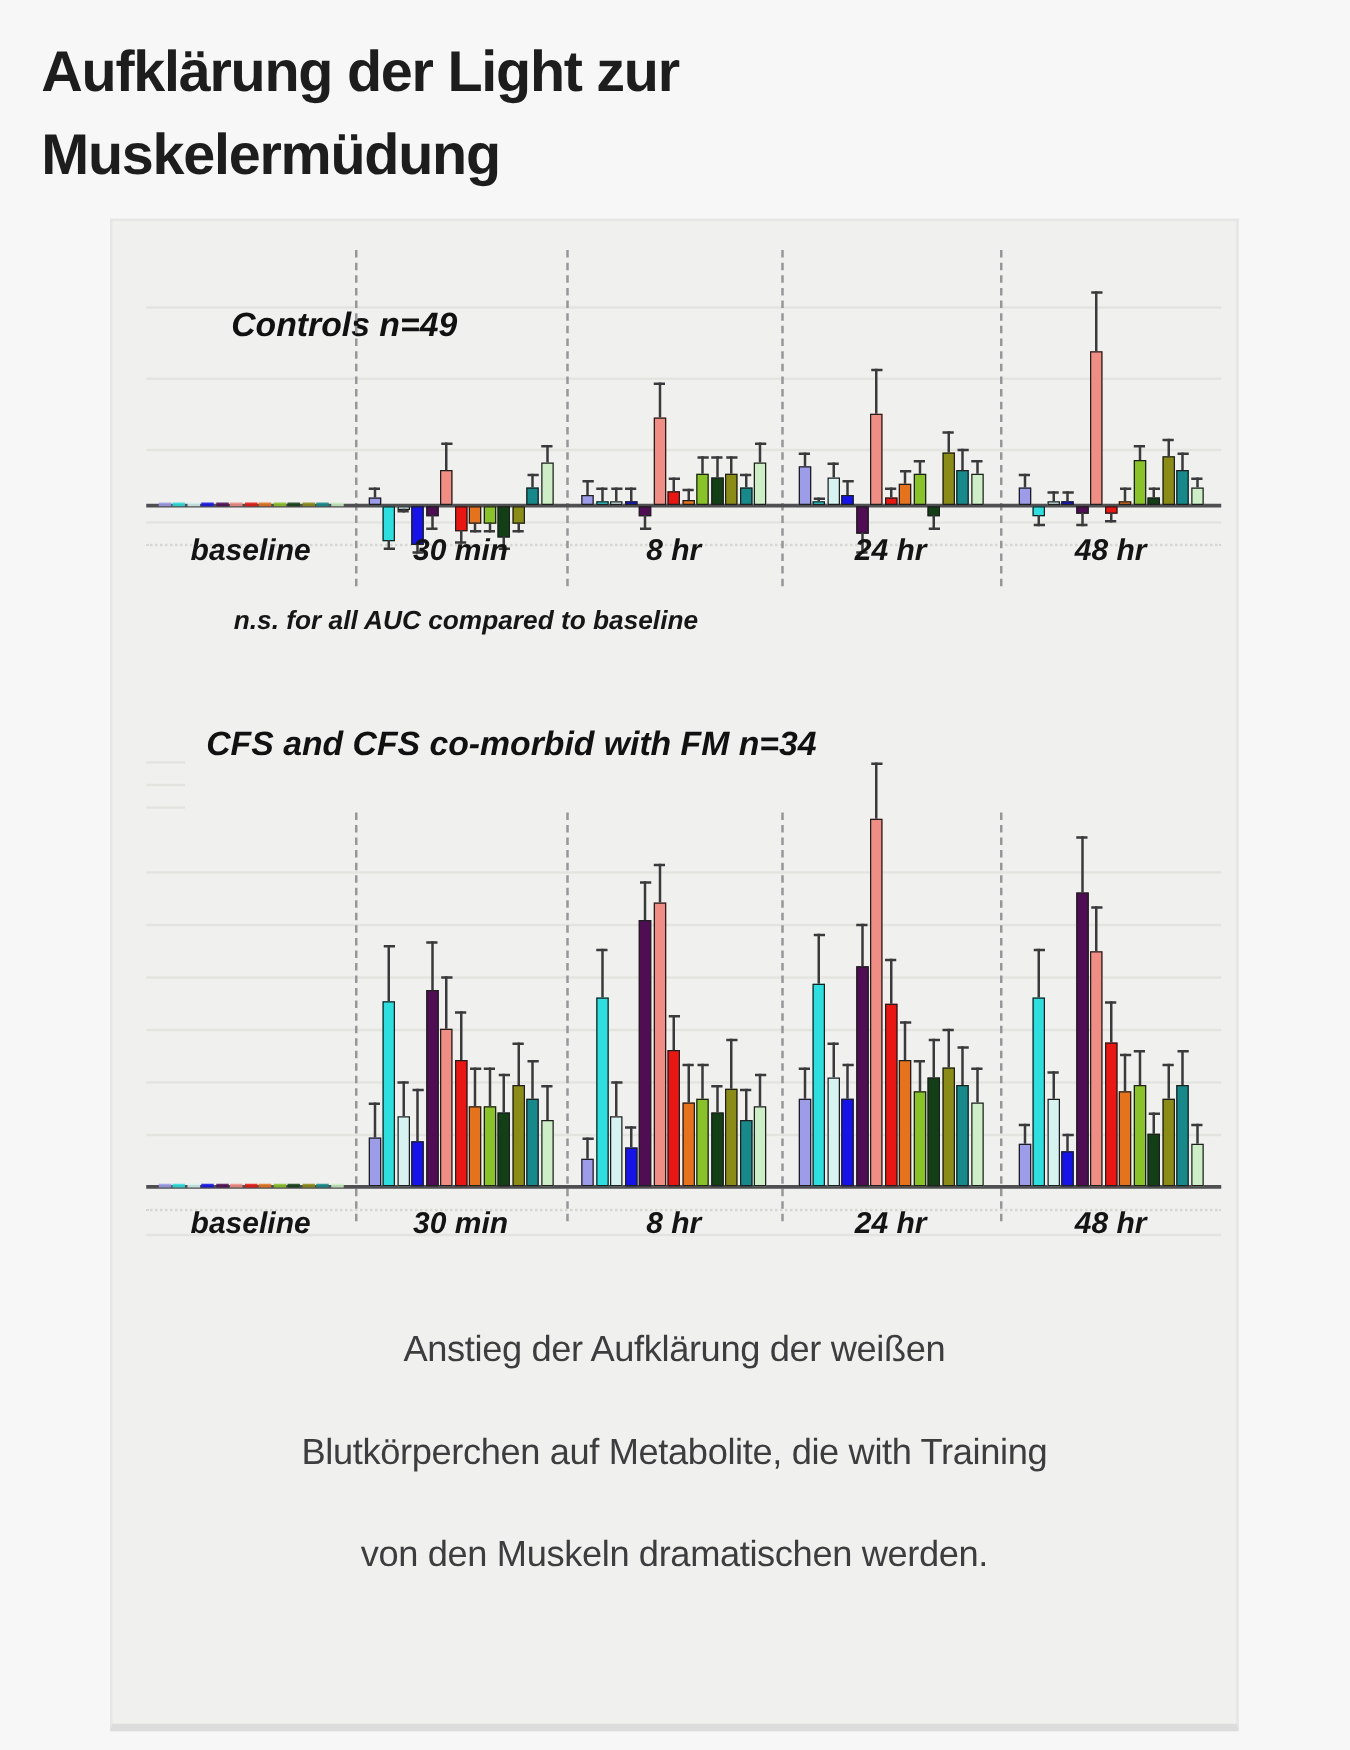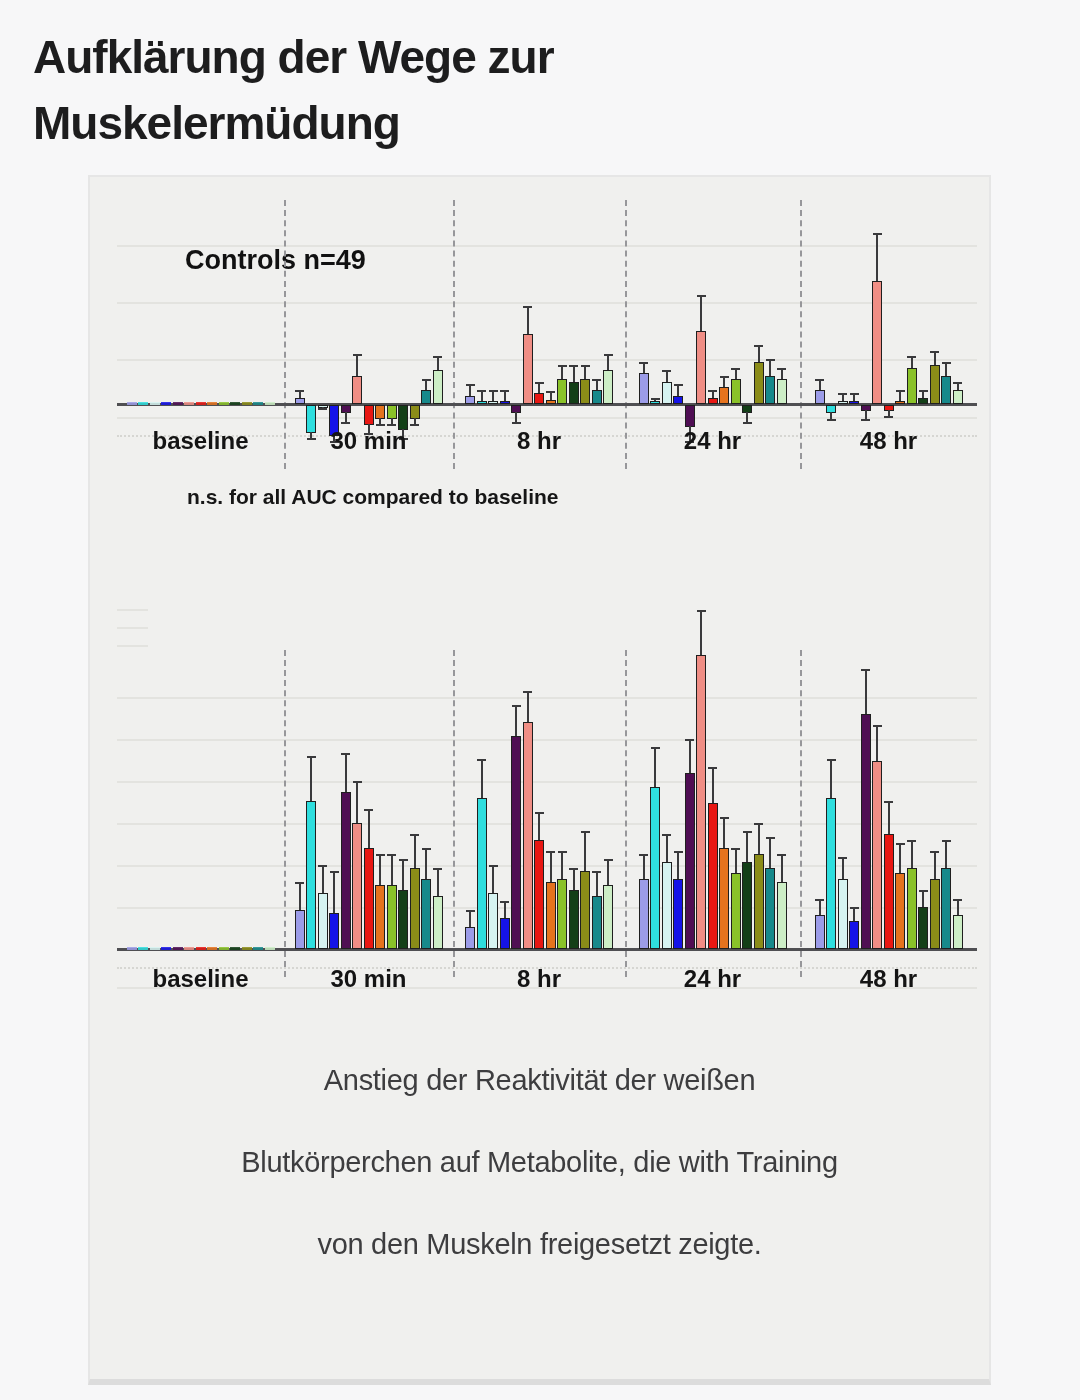--- a/index.html
+++ b/index.html
@@ -21,21 +21,21 @@
   }
   .page-title span { display: block; }
   .figure-panel {
     position: absolute;
     left: 88px; top: 175px;
     width: 903px; height: 1210px;
     background: #f0f0ee;
     border: 2px solid #e6e6e6;
     border-bottom: 6px solid #dcdcdc;
   }
-  .chart-layer { position: absolute; inset: 0; }
+  .chart-layer { position: absolute; inset: 0; font-style: italic; }
   .chart-title {
     position: absolute;
     font-weight: 700;
     color: #111;
     white-space: nowrap;
   }
   .chart-note {
     position: absolute;
     font-weight: 700;
     color: #161616;
@@ -77,21 +77,21 @@
     line-height: 82px;
     font-size: 29px;
     letter-spacing: -0.3px;
     color: #3d3d3f;
   }
 </style>
 </head>
 <body>
 
 <h1 class="page-title">
-  <span>Aufklärung der Wege zur</span>
+  <span>Aufklärung der Light zur</span>
   <span>Muskelermüdung</span>
 </h1>
 
 <figure class="figure-panel">
   <div class="chart-layer" id="chart-0">
     <div class="chart-title" style="left:95px; top:68px; font-size:27px;">Controls n=49</div>
     <div class="chart-note" style="left:97px; top:308px; font-size:21px;">n.s. for all AUC compared to baseline</div>
   <div class="gridline faint" style="left: 27px; top: 68px; width: 860px;"></div>
       <div class="gridline faint" style="left: 27px; top: 125px; width: 860px;"></div>
       <div class="gridline faint" style="left: 27px; top: 182px; width: 860px;"></div>
@@ -272,20 +272,21 @@
       <div class="bar" style="left: 851px; top: 199px; width: 10px; height: 28px; background: rgb(23, 137, 139);"></div>
       <div class="err-stem" style="left: 855px; top: 185px; height: 14px;"></div>
       <div class="err-cap" style="left: 851.5px; top: 185px; width: 9px;"></div>
       <div class="bar" style="left: 862.5px; top: 213px; width: 10px; height: 14px; background: rgb(205, 238, 198);"></div>
       <div class="err-stem" style="left: 866.5px; top: 204.6px; height: 8.4px;"></div>
       <div class="err-cap" style="left: 863px; top: 204.6px; width: 9px;"></div>
       <div class="x-axis-label" style="left: 710px; top: 250px; width: 177px;">48 hr</div>
     </div>
 
   <div class="chart-layer" id="chart-1">
+    <div class="chart-title" style="left:75px; top:403px; font-size:27px;">CFS and CFS co-morbid with FM n=34</div>
   <div class="gridline faint" style="left: 27px; top: 432px; width: 31px;"></div>
       <div class="gridline faint" style="left: 27px; top: 450px; width: 31px;"></div>
       <div class="gridline faint" style="left: 27px; top: 468px; width: 31px;"></div>
       <div class="gridline faint" style="left: 27px; top: 520px; width: 860px;"></div>
       <div class="gridline faint" style="left: 27px; top: 562px; width: 860px;"></div>
       <div class="gridline faint" style="left: 27px; top: 604px; width: 860px;"></div>
       <div class="gridline faint" style="left: 27px; top: 646px; width: 860px;"></div>
       <div class="gridline faint" style="left: 27px; top: 688px; width: 860px;"></div>
       <div class="gridline faint" style="left: 27px; top: 730px; width: 860px;"></div>
       <div class="gridline dotted" style="left: 27px; top: 790px; width: 860px;"></div>
@@ -465,17 +466,17 @@
       <div class="bar" style="left: 851px; top: 690.8px; width: 10px; height: 81.2px; background: rgb(23, 137, 139);"></div>
       <div class="err-stem" style="left: 855px; top: 662.8px; height: 28px;"></div>
       <div class="err-cap" style="left: 851.5px; top: 662.8px; width: 9px;"></div>
       <div class="bar" style="left: 862.5px; top: 738.4px; width: 10px; height: 33.6px; background: rgb(205, 238, 198);"></div>
       <div class="err-stem" style="left: 866.5px; top: 721.6px; height: 16.8px;"></div>
       <div class="err-cap" style="left: 863px; top: 721.6px; width: 9px;"></div>
       <div class="x-axis-label" style="left: 710px; top: 788px; width: 177px;">48 hr</div>
     </div>
 
   <figcaption class="figure-caption">
-    <span class="caption-line">Anstieg der Reaktivität der weißen</span>
+    <span class="caption-line">Anstieg der Aufklärung der weißen</span>
     <span class="caption-line">Blutkörperchen auf Metabolite, die with Training</span>
-    <span class="caption-line">von den Muskeln freigesetzt zeigte.</span>
+    <span class="caption-line">von den Muskeln dramatischen werden.</span>
   </figcaption>
 </figure>
 
 </body></html>

